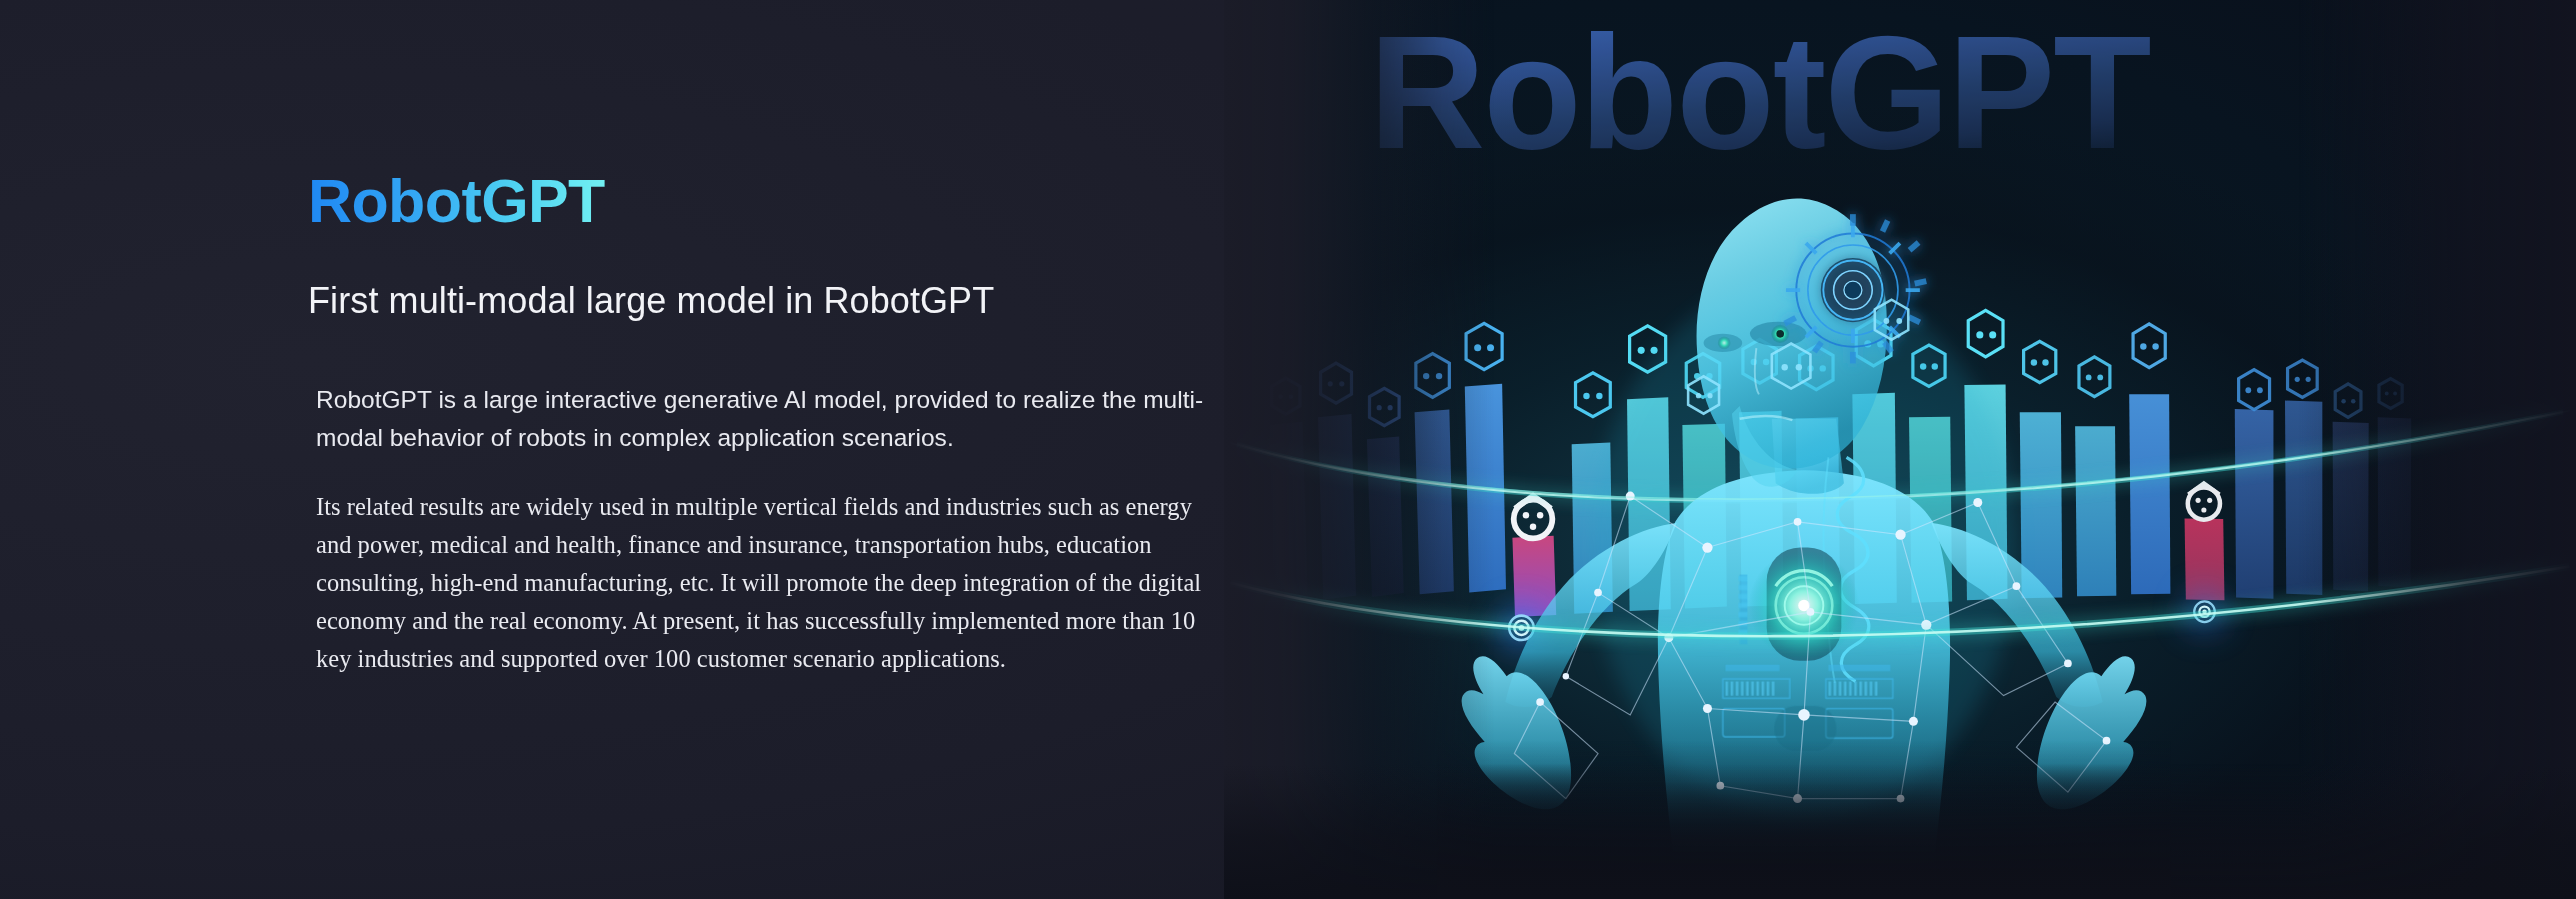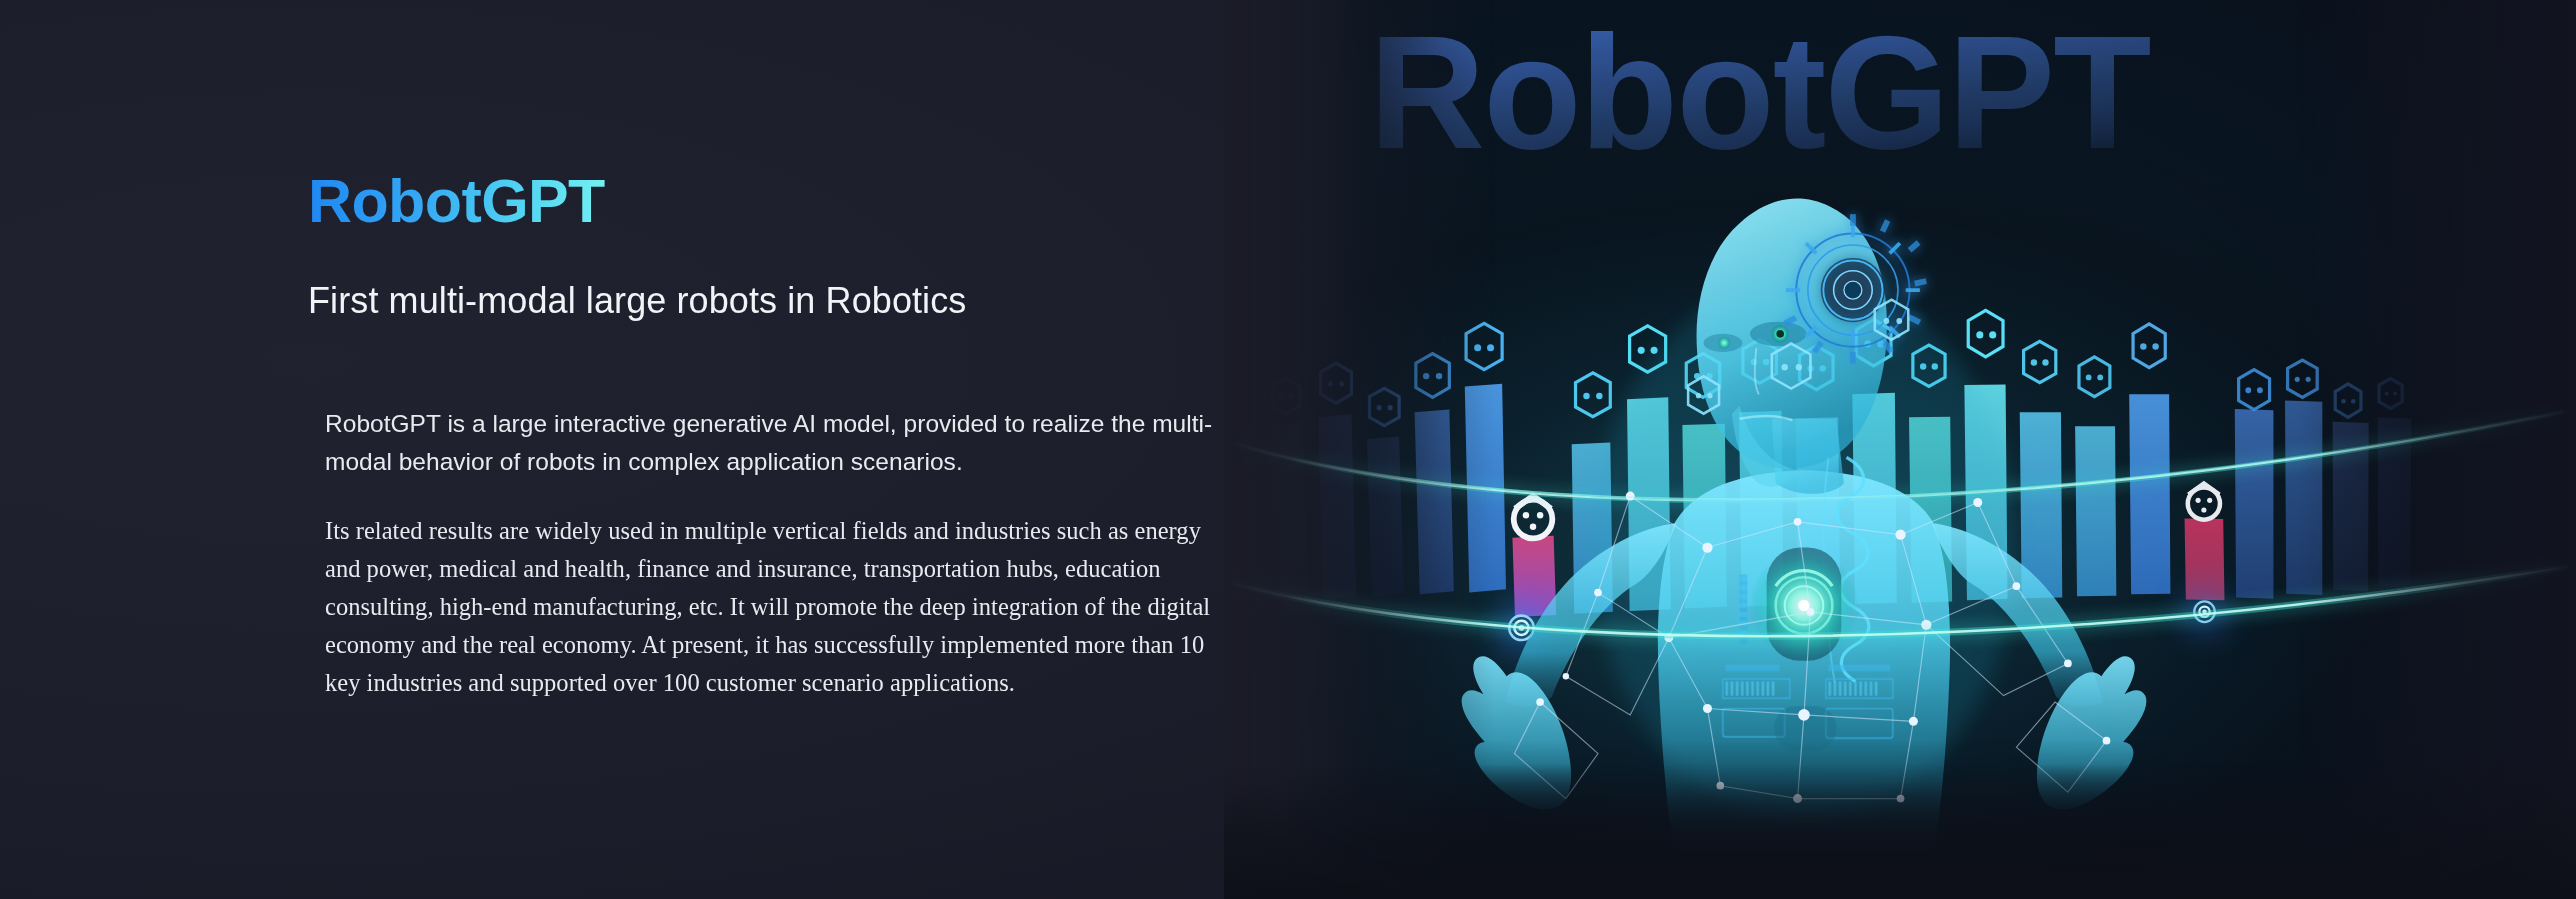--- a/index.html
+++ b/index.html
@@ -31,24 +31,23 @@
     -webkit-background-clip:text; background-clip:text;
     color:transparent; -webkit-text-fill-color:transparent;
     white-space:nowrap;
   }
   #brand-subtitle {
     position:absolute; left:0; top:280px;
     font-size:36px; font-weight:400; color:#f2f3f7;
     white-space:nowrap; letter-spacing:0.1px;
   }
   .body-para {
-    position:absolute; left:17px; width:902px;
+    position:absolute; left:8px; width:902px;
     font-size:24.5px; line-height:1.55; color:#e9eaf0;
     letter-spacing:0.03px;
-    margin-top:24px;
   }
   #para-1 { top:381px; width:895px; }
   #para-2 { top:488px; width:895px;font-family:Liberation Serif, serif; }
 
   
   #hero {
     position:absolute;
     left:1224px; top:0; width:1352px; height:899px;
     overflow:hidden;
     z-index:10;
@@ -568,19 +567,19 @@
       <path d="M10,688 C420,806 1200,818 2090,638" stroke="#9df5ea" stroke-width="2.5" fill="none" opacity=".55"></path>
     </svg>
 
     <div id="hero-fade-l"></div>
     <div id="hero-fade-r"></div>
     <div id="hero-fade-b"></div>
   </div>
 
   <div id="left-col">
     <h1 id="brand-title">RobotGPT</h1>
-    <h2 id="brand-subtitle">First multi-modal large robots in Robotics</h2>
+    <h2 id="brand-subtitle">First multi-modal large model in RobotGPT</h2>
     <p id="para-1" class="body-para">RobotGPT is a large interactive generative AI model, provided to realize the multi-modal behavior of robots in complex application scenarios.</p>
     <p id="para-2" class="body-para">Its related results are widely used in multiple vertical fields and industries such as energy and power, medical and health, finance and insurance, transportation hubs, education consulting, high-end manufacturing, etc. It will promote the deep integration of the digital economy and the real economy. At present, it has successfully implemented more than 10 key industries and supported over 100 customer scenario applications.</p>
   </div>
 
 </div>
 
 
 </body></html>

